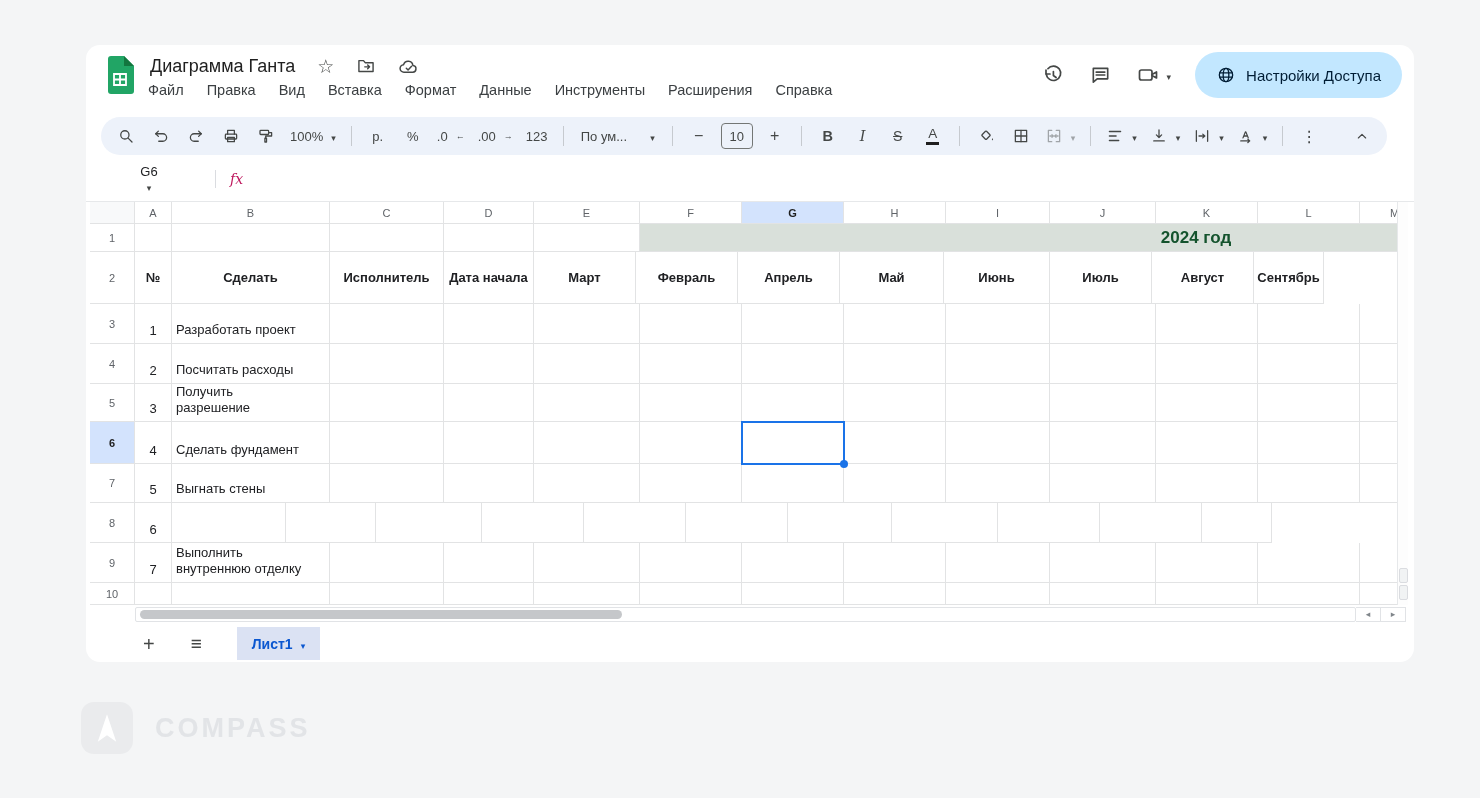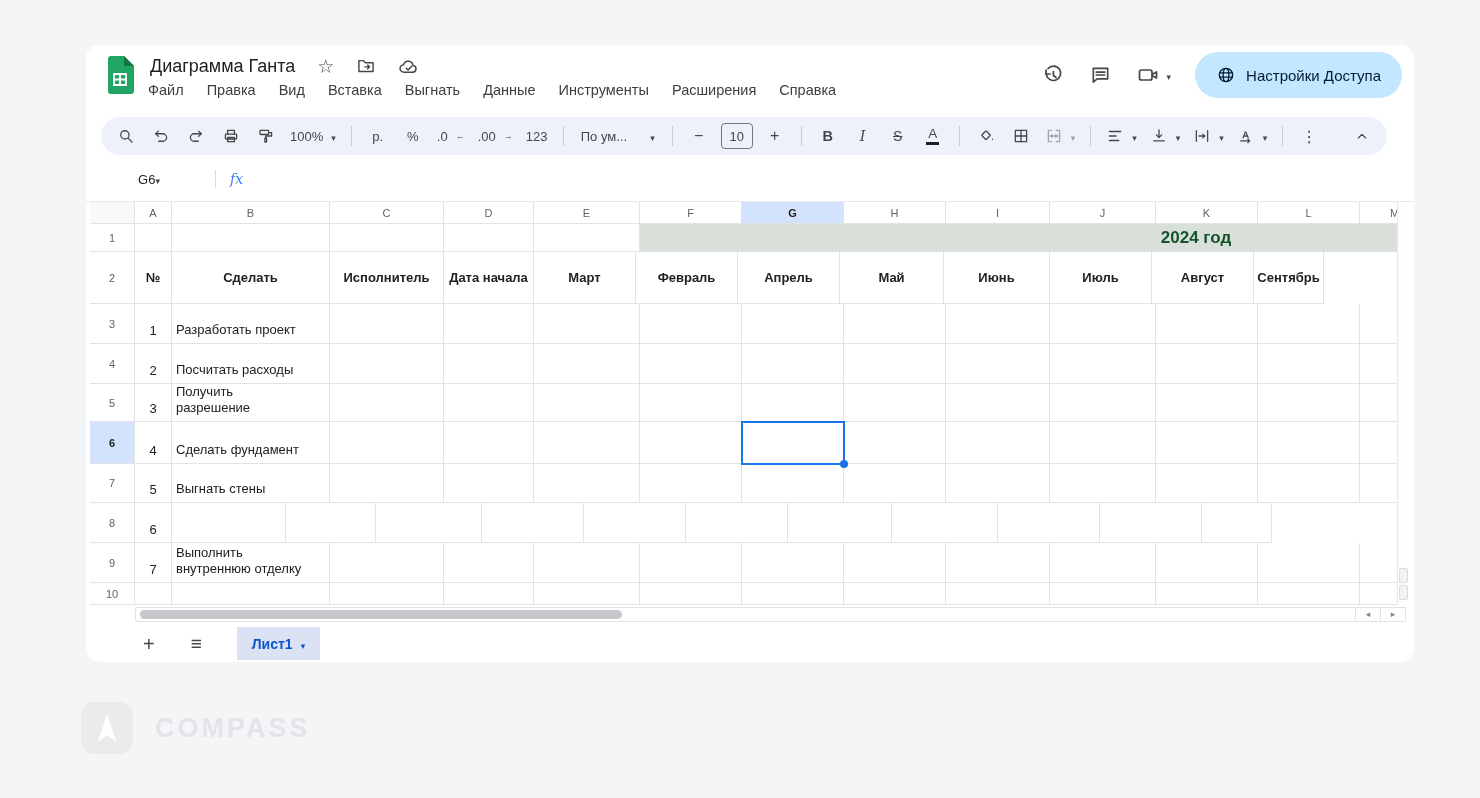--- a/index.html
+++ b/index.html
@@ -34,23 +34,23 @@
   .sizebox{width:30px;height:24px;border:1px solid #747775;border-radius:4px;display:flex;align-items:center;justify-content:center;font-size:13px;background:#edf2fa;}
   .pm{font-size:16px;}
   .dec::after{content:"←";font-size:9px;vertical-align:-3px;}
   .inc::after{content:"→";font-size:9px;vertical-align:-3px;}
   .grayed{opacity:.45;}
   .more{font-size:16px;letter-spacing:0;}
   .collapse{margin-left:auto;}
 
   
   .fbar{position:absolute;left:0;top:112px;width:1328px;height:45px;display:flex;align-items:center;border-bottom:1px solid #e6e8ea;box-sizing:border-box;}
-  .namebox{display:flex;align-items:center;justify-content:center;width:96px;margin-left:15px;font-size:13px;color:#202124;}
+  .namebox{display:flex;align-items:center;justify-content:flex-start;width:96px;margin-left:15px;font-size:13px;color:#202124;flex-direction:column;}
   .fdiv{width:1px;height:18px;background:#dadce0;margin:0 14px 0 18px;}
-  .fx{font-family:"DejaVu Serif",serif;font-style:italic;font-size:14px;color:#3b82f6;}
+  .fx{font-family:"DejaVu Serif",serif;font-style:italic;font-size:14px;color:#be185d;}
 
   
   .grid{position:absolute;left:4px;top:157px;width:1318px;height:403px;overflow:hidden;background:#fff;}
   .gr{display:flex;}
   .c{flex:none;box-sizing:border-box;border-right:1px solid #e2e3e4;border-bottom:1px solid #e2e3e4;background:#fff;}
   .w-rh{width:45px}.w-a{width:37px}.w-b{width:158px}.w-c{width:114px}.w-d{width:90px}.w-e{width:106px}
   .w-f{width:102px}.w-g{width:102px}.w-h{width:102px}.w-i{width:104px}.w-j{width:106px}.w-k{width:102px}.w-l{width:102px}.w-m{width:70px}.w-band{width:790px}
   .h-ch{height:22px}.h-r1{height:28px}.h-r2{height:52px}.h-40{height:40px}.h-38{height:38px}.h-42{height:42px}.h-39{height:39px}.h-22{height:22px}
   .hc{display:flex;align-items:center;justify-content:center;font-size:11px;color:#5f6368;}
   .corner{background:#f8f9fa;}
@@ -115,21 +115,21 @@
             <path d="M9.5 14 l2 2 4-4.2"></path>
           </svg>
       </span>
     </div>
 
     <div class="menubar">
       <span>Файл</span>
       <span>Правка</span>
       <span>Вид</span>
       <span>Вставка</span>
-      <span>Выгнать</span>
+      <span>Формат</span>
       <span>Данные</span>
       <span>Инструменты</span>
       <span>Расширения</span>
       <span>Справка</span>
     </div>
 
     <div class="rightcluster">
       <span>
         <svg class="ic" width="24" height="24" viewBox="0 0 24 24">
             <path d="M5 7 v4 h4"></path>

